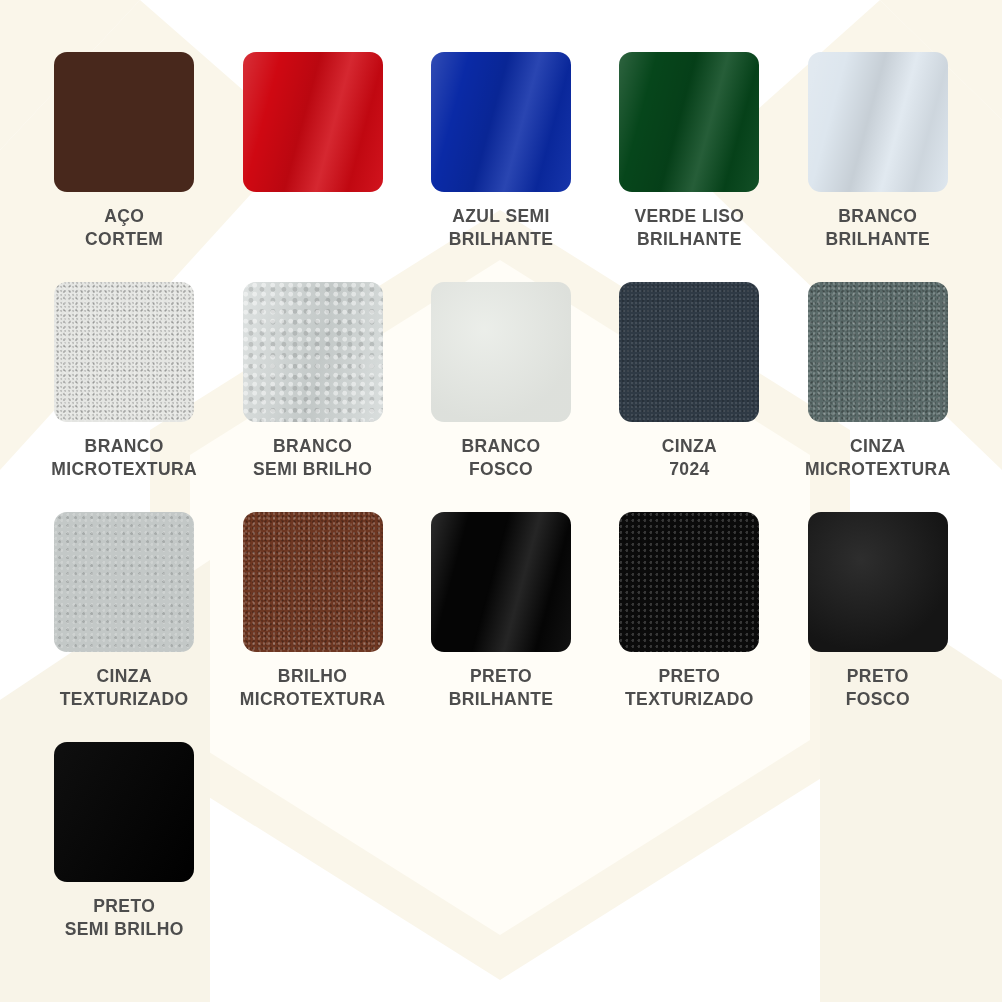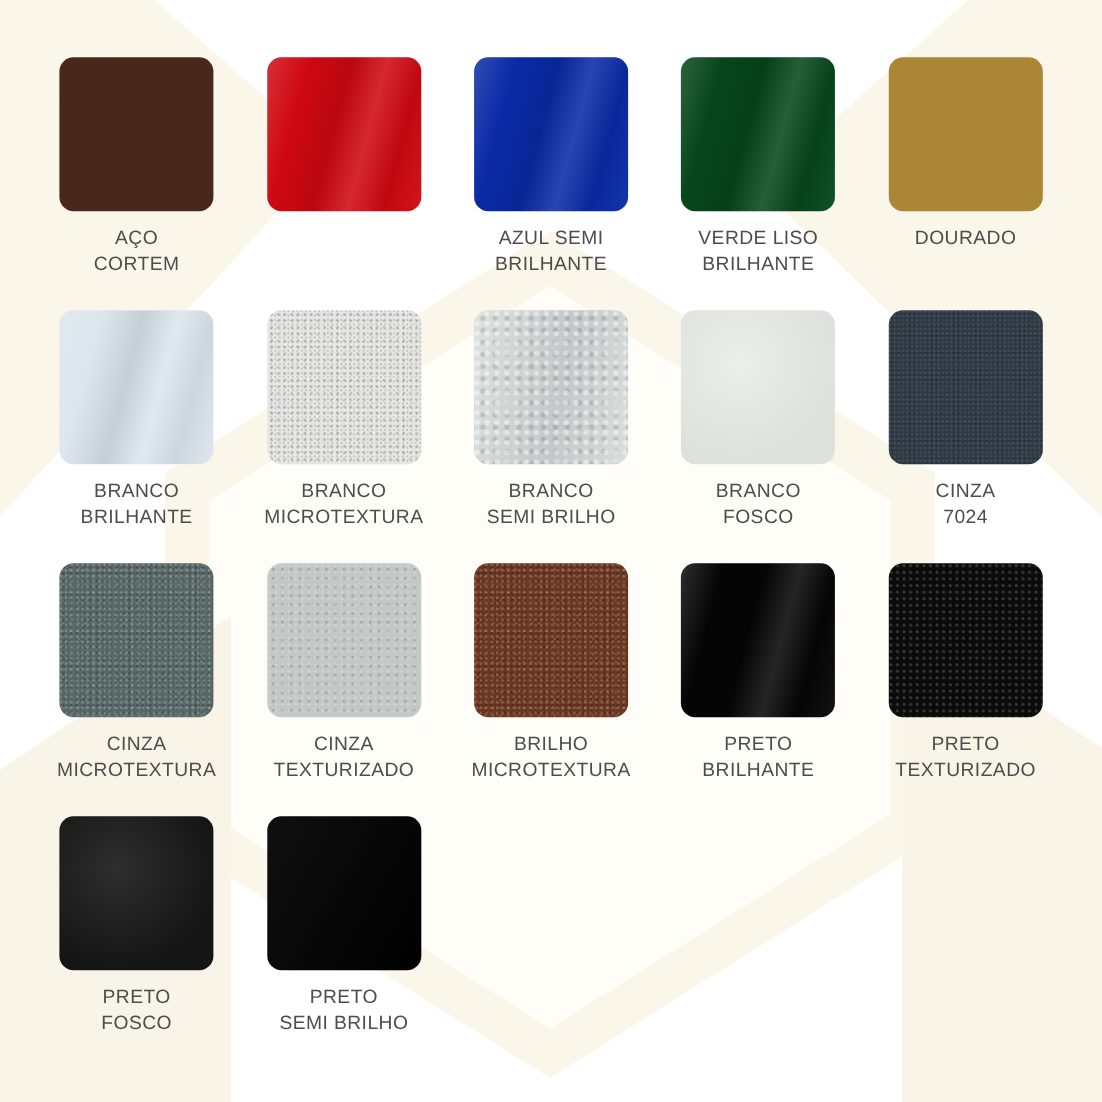--- a/index.html
+++ b/index.html
@@ -58,21 +58,21 @@
     position: absolute;
     inset: 0;
     pointer-events: none;
   }
 
   .swatch-label {
     margin-top: 13px;
     text-align: center;
     color: #4d4d4d;
     font-size: 17.5px;
-    font-weight: normal;
+    font-weight: bold;
     line-height: 1.33;
     letter-spacing: 0.4px;
     white-space: pre-line;
     font-family: "Liberation Sans", sans-serif;
   }
 </style>
 </head>
 <body>
 
 <svg id="bg-layer" viewBox="0 0 1002 1002" preserveAspectRatio="none" aria-hidden="true">
@@ -114,26 +114,20 @@
 BRILHANTE</div>
     </div>
     <div class="swatch-cell">
       <div class="swatch-chip" style="background: rgb(6, 70, 27);">
         <span class="tex" style="background:linear-gradient(105deg,rgba(255,255,255,.16) 0%,rgba(255,255,255,0) 22%,rgba(0,0,0,.10) 44%,rgba(255,255,255,.13) 62%,rgba(0,0,0,.07) 80%,rgba(255,255,255,.05) 100%);"></span>
       </div>
       <div class="swatch-label">VERDE LISO
 BRILHANTE</div>
     </div>
     <div class="swatch-cell">
-      <div class="swatch-chip" style="background: rgb(171, 134, 54);">
-        <span class="tex" style="background:transparent;"></span>
-      </div>
-      <div class="swatch-label">DOURADO</div>
-    </div>
-    <div class="swatch-cell">
       <div class="swatch-chip" style="background: rgb(221, 230, 238);">
         <span class="tex" style="background:linear-gradient(105deg,rgba(255,255,255,.16) 0%,rgba(255,255,255,0) 22%,rgba(0,0,0,.10) 44%,rgba(255,255,255,.13) 62%,rgba(0,0,0,.07) 80%,rgba(255,255,255,.05) 100%);"></span>
       </div>
       <div class="swatch-label">BRANCO
 BRILHANTE</div>
     </div>
     <div class="swatch-cell">
       <div class="swatch-chip" style="background: rgb(228, 229, 226);">
         <span class="tex" style="background-image:radial-gradient(circle at 20% 30%,rgba(255,255,255,.22) 0 1px,transparent 1.4px),radial-gradient(circle at 68% 62%,rgba(0,0,0,.20) 0 1px,transparent 1.4px),radial-gradient(circle at 44% 80%,rgba(255,255,255,.14) 0 1px,transparent 1.4px),radial-gradient(circle at 85% 18%,rgba(0,0,0,.16) 0 1px,transparent 1.4px);background-size:5px 5px,6px 6px,7px 7px,4px 4px;"></span>
       </div>

